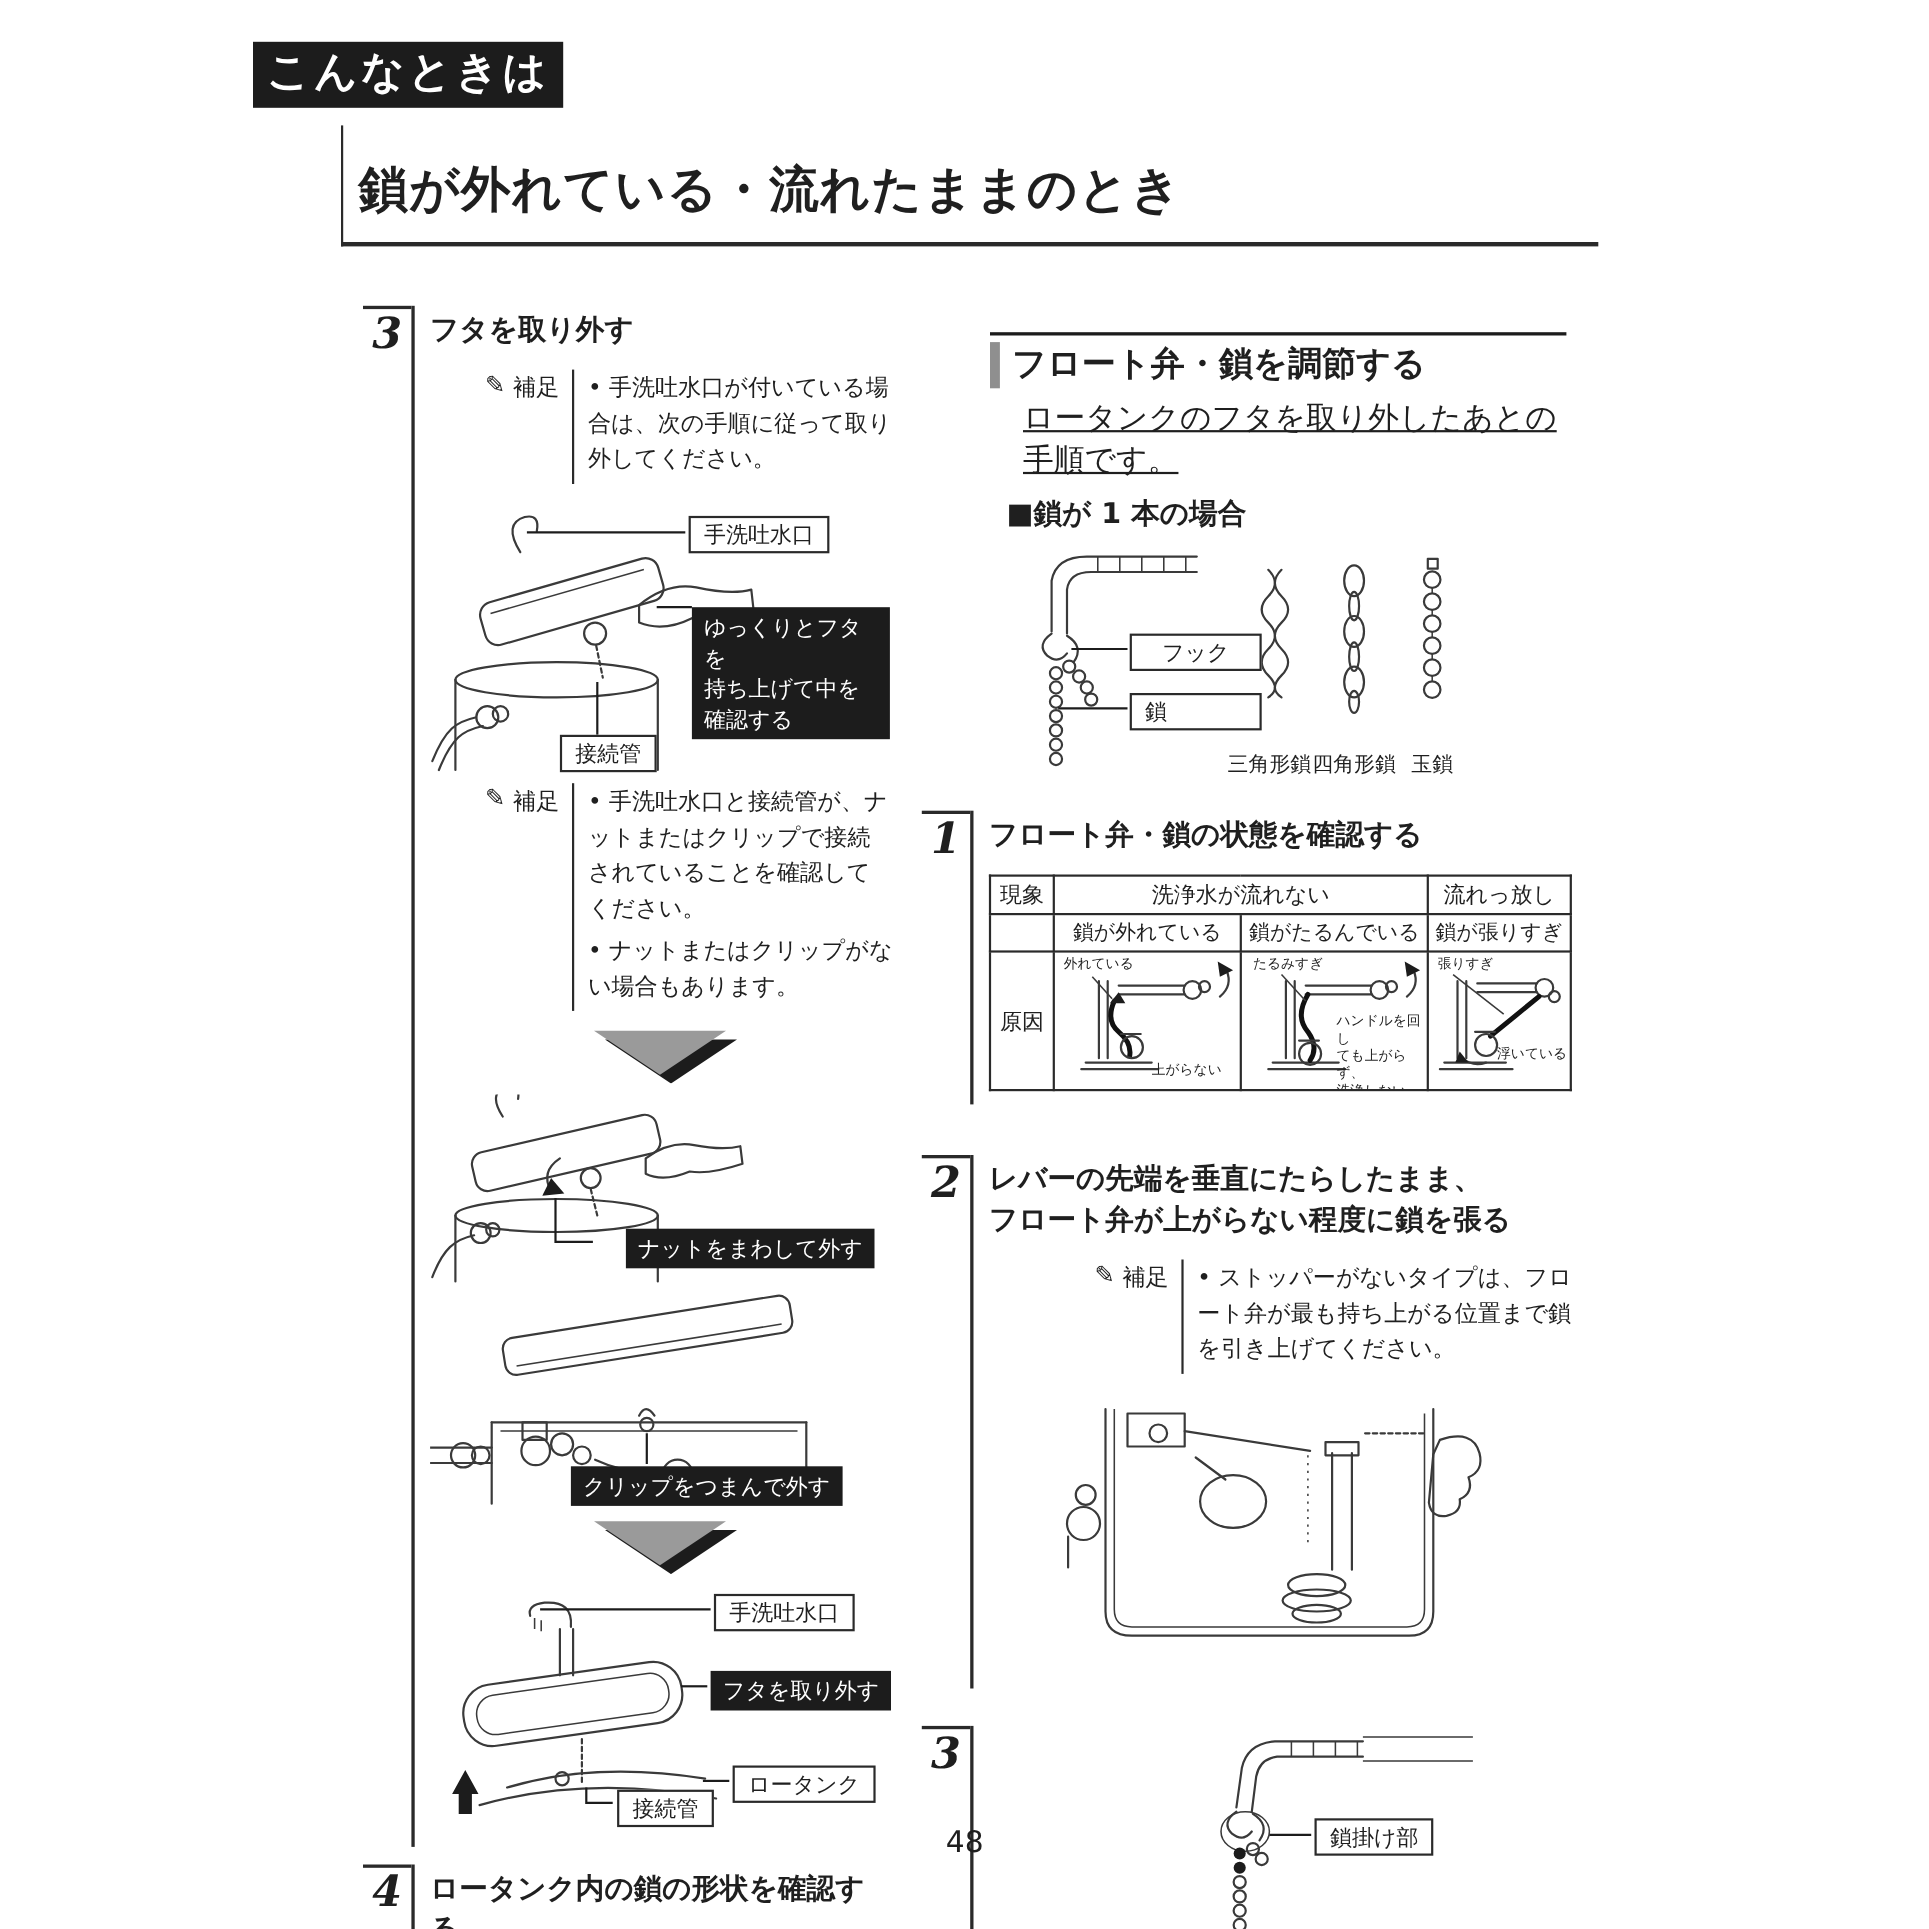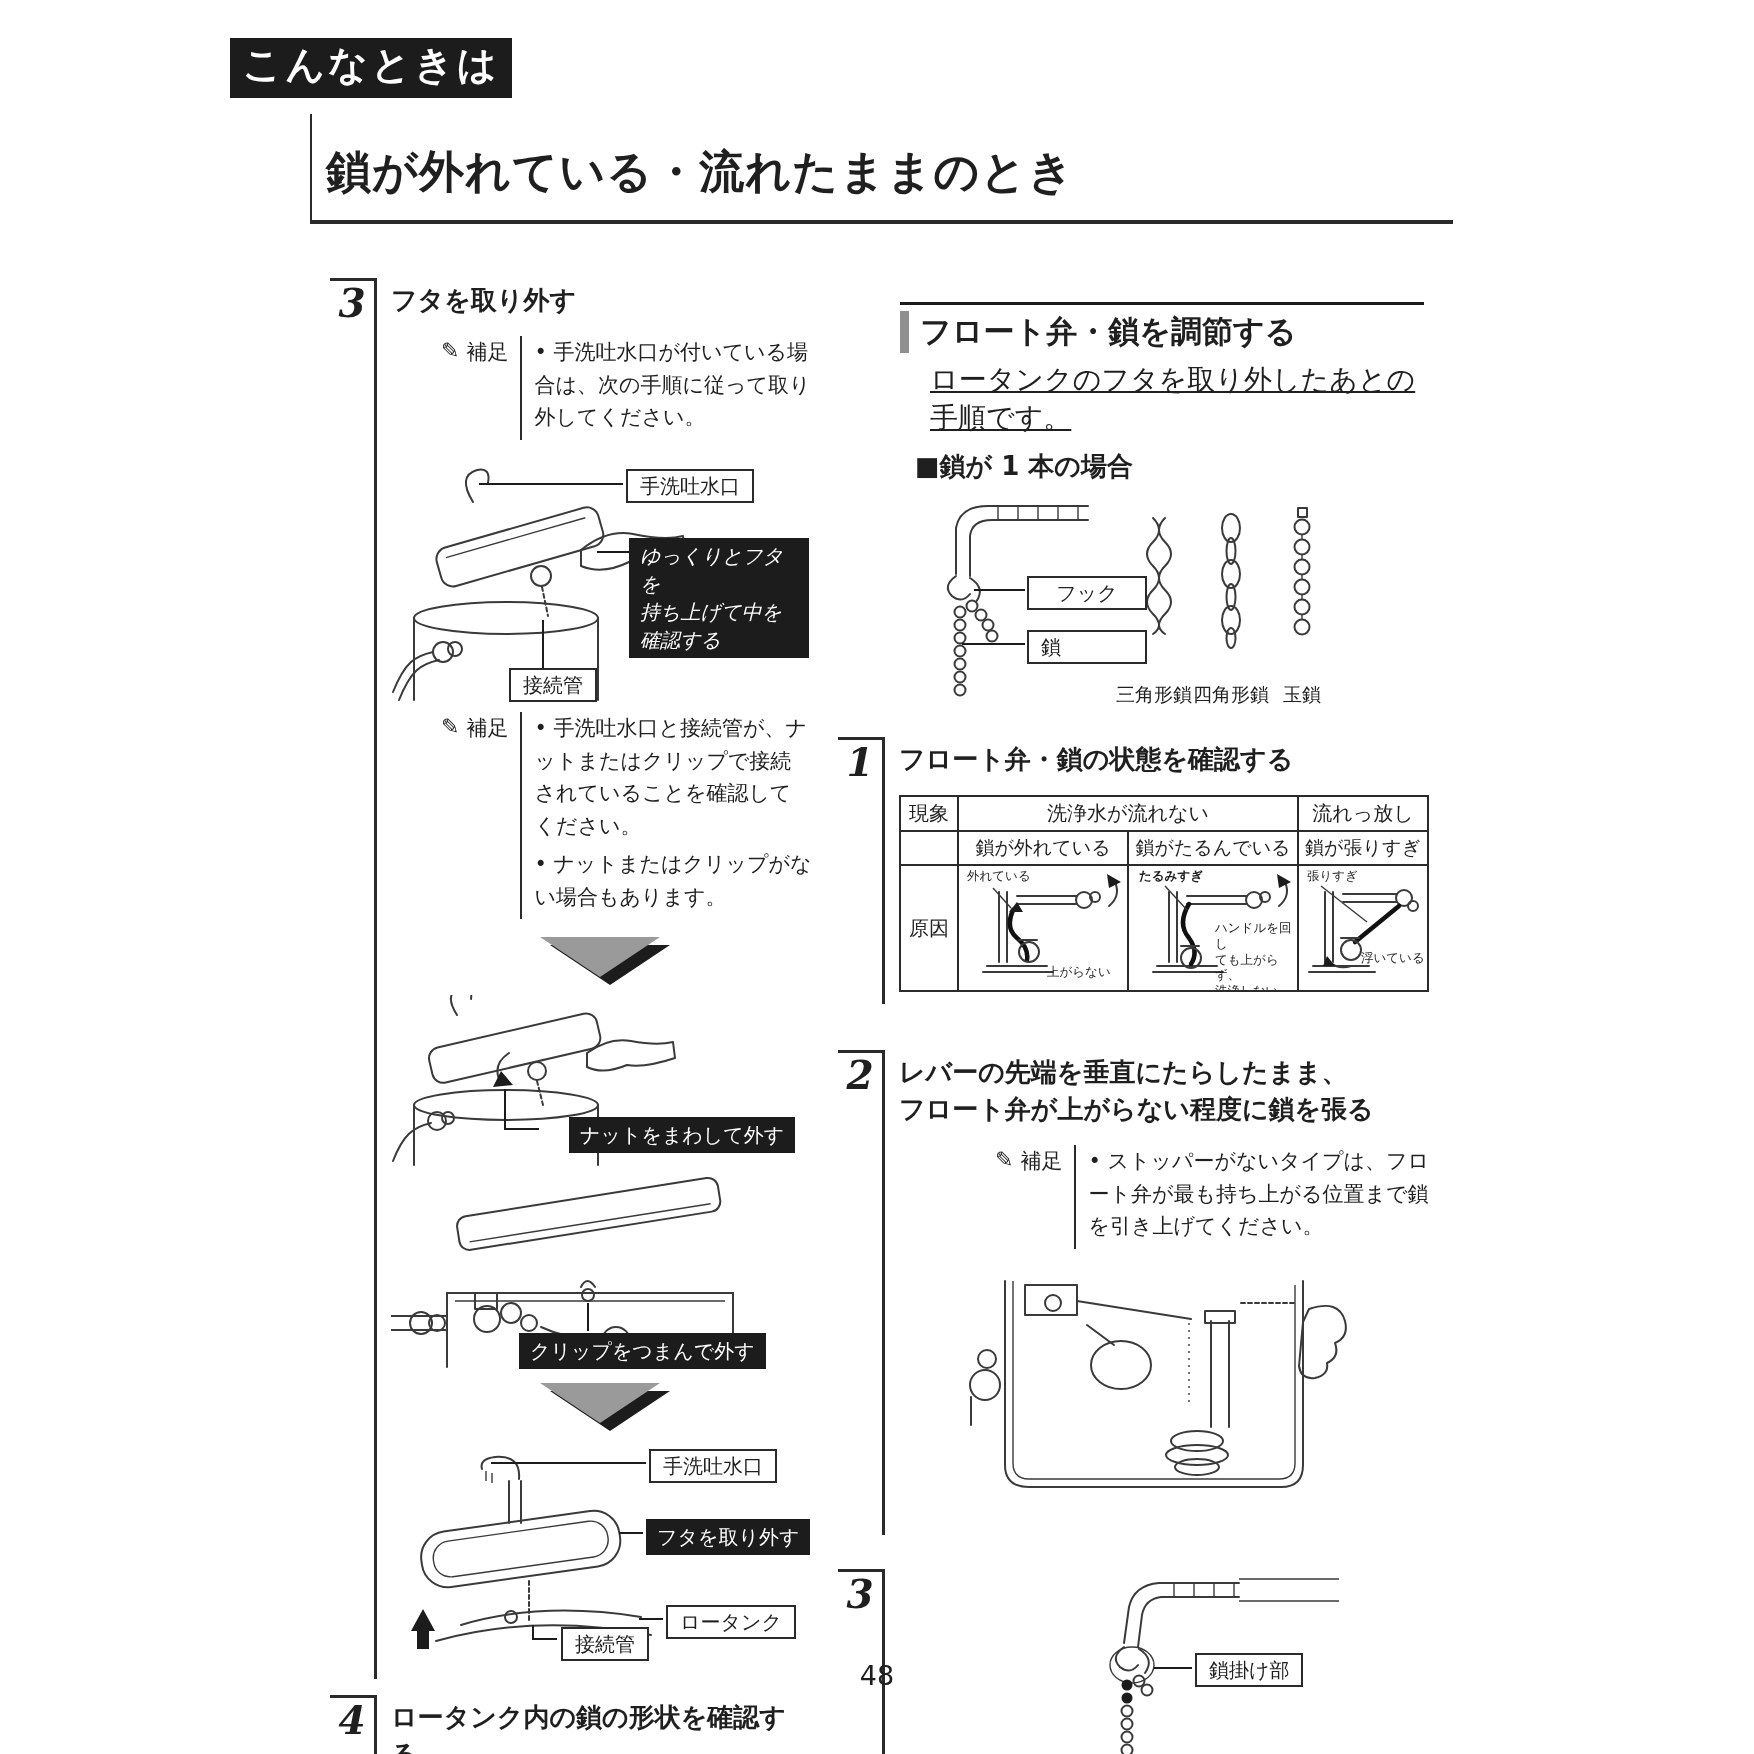--- a/index.html
+++ b/index.html
@@ -116,21 +116,21 @@
             </g>
             <path class="art" d="M82,46 q-16,-26 4,-32 q14,-3 11,13"></path>
             <circle class="art" cx="150" cy="120" r="10"></circle>
             <path class="art" stroke-width="7" stroke-dasharray="4 3" d="M151,131 L157,160"></path>
             <path class="art" d="M190,94 q26,-21 52,-16 q32,7 50,2 l2,18 q-36,11 -56,8 q-26,13 -48,4 z"></path>
             <path class="leader" d="M88,28 H232"></path>
             <path class="leader" d="M206,96 H238"></path>
             <path class="leader" d="M152,164 V212"></path>
           </svg>
           <div class="lbl" style="left:235px;top:13px;">手洗吐水口</div>
-          <div class="lbl-black multi" style="left:238px;top:82px;width:158px;font-style:italic;">ゆっくりとフタを
+          <div class="lbl-black multi" style="left:238px;top:96px;width:158px;">ゆっくりとフタを
 持ち上げて中を
 確認する</div>
           <div class="lbl" style="left:118px;top:212px;">接続管</div>
         </div>
 
         <div class="note">
           <div class="note-head">
             <span class="note-icon">✎</span>
             <span>補足</span>
           </div>
@@ -348,21 +348,21 @@
                   <path class="art" d="M58,30 H118 M58,38 H118"></path>
                   <circle class="art" cx="125" cy="34" r="8"></circle>
                       <circle class="art" cx="136" cy="31" r="5"></circle>
                   <path class="art" stroke="#111" stroke-width="5" d="M150,40 q12,-10 6,-24"></path>
                   <polygon class="blackfill" points="148,8 162,16 150,22"></polygon>
                   <path class="chain-thick" d="M60,38 q-12,20 0,34 q10,14 2,26"></path>
                   <circle class="art" cx="62" cy="92" r="10"></circle>
                   <path class="art" d="M52,80 h18"></path>
                   <path class="art-thin" d="M36,20 L58,44"></path>
                 </svg>
-                <div class="cell-note" style="left:10px;top:2px;font-weight:bold;">たるみすぎ</div>
+                <div class="cell-note" style="left:10px;top:2px;">たるみすぎ</div>
                 <div class="cell-note" style="left:86px;top:54px;">ハンドルを回し
 ても上がらず、
 洗浄しない</div>
               </div>
             </td>
             <td class="diag-cell">
               <div class="cell-wrap">
                 <svg width="128" height="124" viewBox="0 0 128 124">
                   <path class="art" d="M26,26 V96 M34,26 V96"></path>
                   <path class="art" d="M14,100 H70 M10,106 H76"></path>

